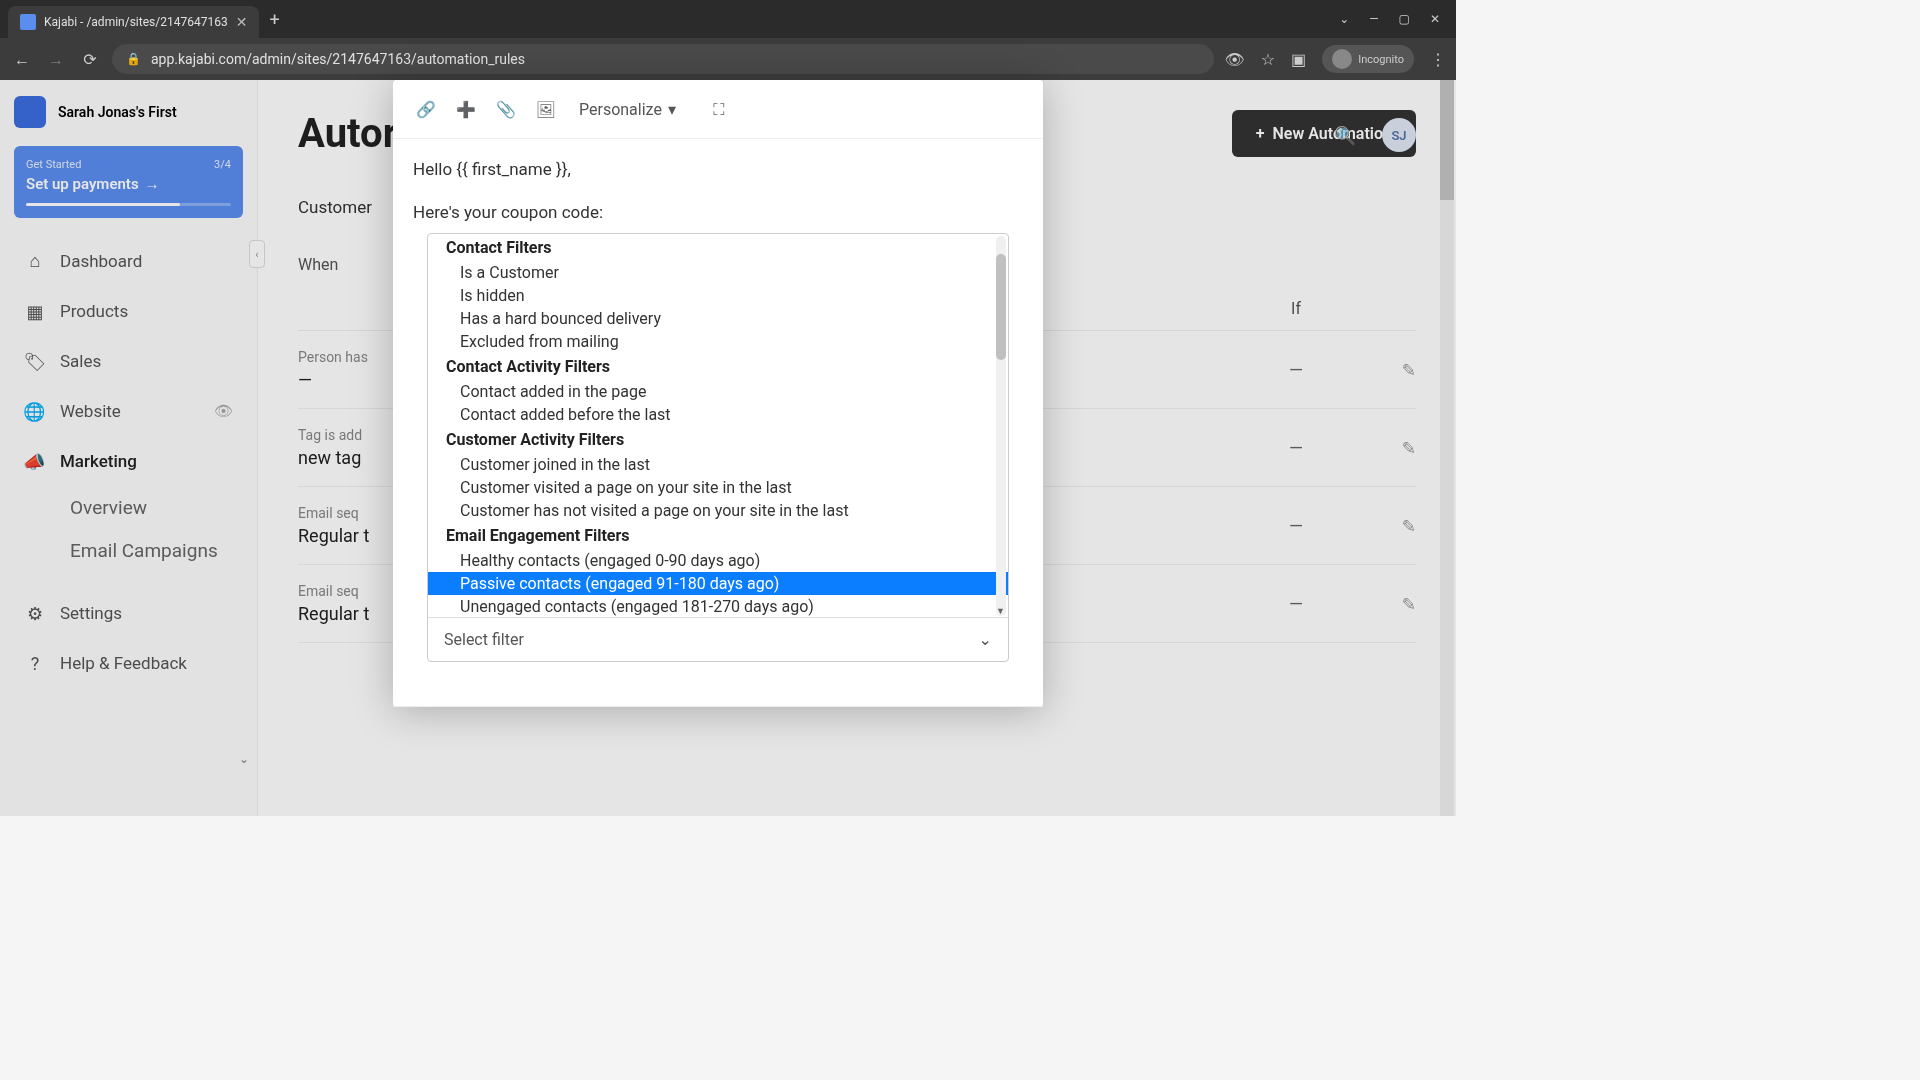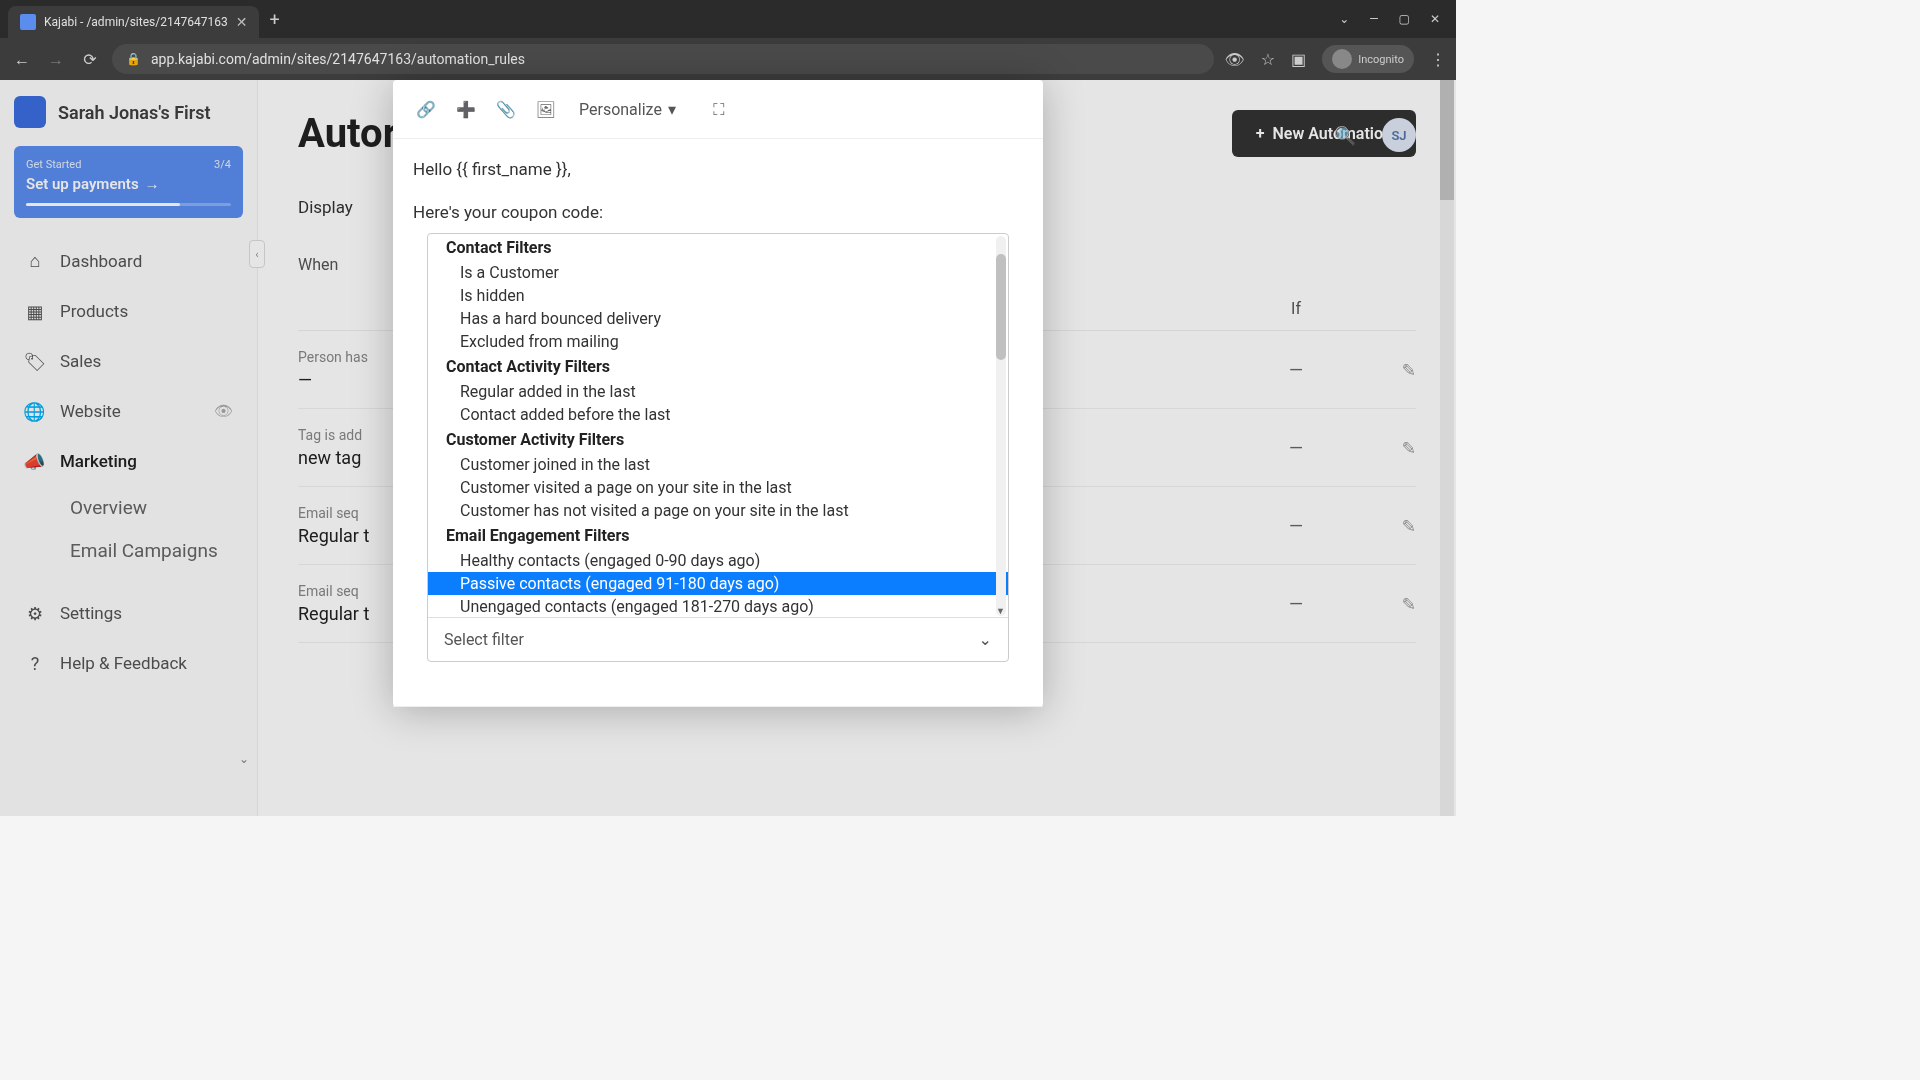--- a/index.html
+++ b/index.html
@@ -23,21 +23,21 @@
 .incognito-icon { width: 20px; height: 20px; background: #888; border-radius: 50%; }
 
 
 .app { display: flex; height: calc(100% - 80px); position: relative; background: #fff; }
 .overlay { position: absolute; inset: 0; background: rgba(0,0,0,0.1); z-index: 5; pointer-events: none; }
 
 
 .sidebar { width: 258px; background: #fcfcfc; border-right: 1px solid #eee; padding: 16px 14px; position: relative; }
 .brand { display: flex; align-items: center; gap: 12px; margin-bottom: 18px; }
 .brand-logo { width: 32px; height: 32px; background: #3c6ee0; border-radius: 6px; }
-.brand-name { font-size: 18px; font-weight: 600; color: #404040; }
+.brand-name { font-size: 14px; font-weight: 600; color: #000000; }
 .get-started { background: #5b8def; border-radius: 6px; padding: 12px; color: #fff; margin-bottom: 18px; position: relative; }
 .get-started-top { display: flex; justify-content: space-between; font-size: 11px; opacity: 0.85; margin-bottom: 4px; }
 .get-started-main { font-size: 15px; font-weight: 600; display: flex; align-items: center; gap: 6px; }
 .get-started-bar { height: 3px; background: rgba(255,255,255,0.3); border-radius: 2px; margin-top: 10px; position: relative; }
 .get-started-bar::after { content:''; position:absolute; left:0; top:0; height:100%; width:75%; background:#fff; border-radius:2px; }
 .collapse-handle { position: absolute; right: -8px; top: 160px; background: #fff; border: 1px solid #ddd; border-radius: 4px; width: 16px; height: 28px; display: flex; align-items: center; justify-content: center; font-size: 10px; color: #888; }
 
 .nav-item { display: flex; align-items: center; gap: 14px; padding: 14px 10px; color: #555; font-size: 17px; border-radius: 6px; position: relative; }
 .nav-item.active { color: #222; font-weight: 500; }
 .nav-icon { width: 22px; height: 22px; display: flex; align-items: center; justify-content: center; font-size: 18px; }
@@ -202,21 +202,21 @@
       </div>
     </div>
     <div style="position:absolute; top:38px; right:40px; display:flex; gap:20px; align-items:center;">
       <span class="search-btn">🔍</span>
       <div class="avatar">
           <span>SJ</span>
         </div>
     </div>
 
     <div class="display-row">
-      <span>Display</span>
+      <span>Customer</span>
     </div>
 
     <div class="table-header">
       <span class="col-when">When</span>
       <span class="col-if">If</span>
       <span class="col-actions"></span>
     </div>
 
     <div id="auto-rows">
         <div class="auto-row">
@@ -282,21 +282,21 @@
         <div class="dd-scrollbar">
           <div class="dd-scrollbar-thumb"></div>
         </div>
         <span class="dd-arrow-down">▼</span>
       <div class="dd-group">Contact Filters</div>
           <div class="dd-item">Is a Customer</div>
           <div class="dd-item">Is hidden</div>
           <div class="dd-item">Has a hard bounced delivery</div>
           <div class="dd-item">Excluded from mailing</div>
           <div class="dd-group">Contact Activity Filters</div>
-          <div class="dd-item">Regular added in the last</div>
+          <div class="dd-item">Contact added in the page</div>
           <div class="dd-item">Contact added before the last</div>
           <div class="dd-group">Customer Activity Filters</div>
           <div class="dd-item">Customer joined in the last</div>
           <div class="dd-item">Customer visited a page on your site in the last</div>
           <div class="dd-item">Customer has not visited a page on your site in the last</div>
           <div class="dd-group">Email Engagement Filters</div>
           <div class="dd-item">Healthy contacts (engaged 0-90 days ago)</div>
           <div class="dd-item highlighted">Passive contacts (engaged 91-180 days ago)</div>
           <div class="dd-item">Unengaged contacts (engaged 181-270 days ago)</div>
         </div>

